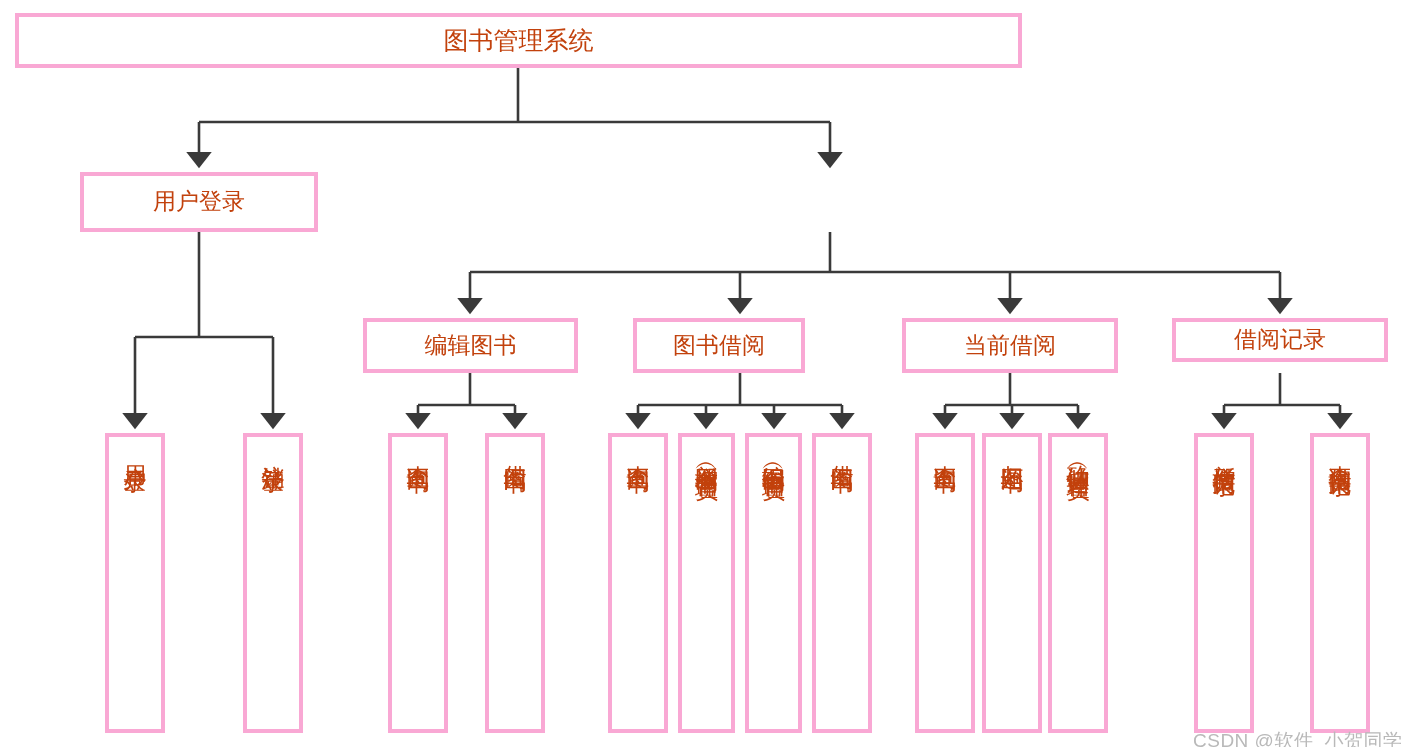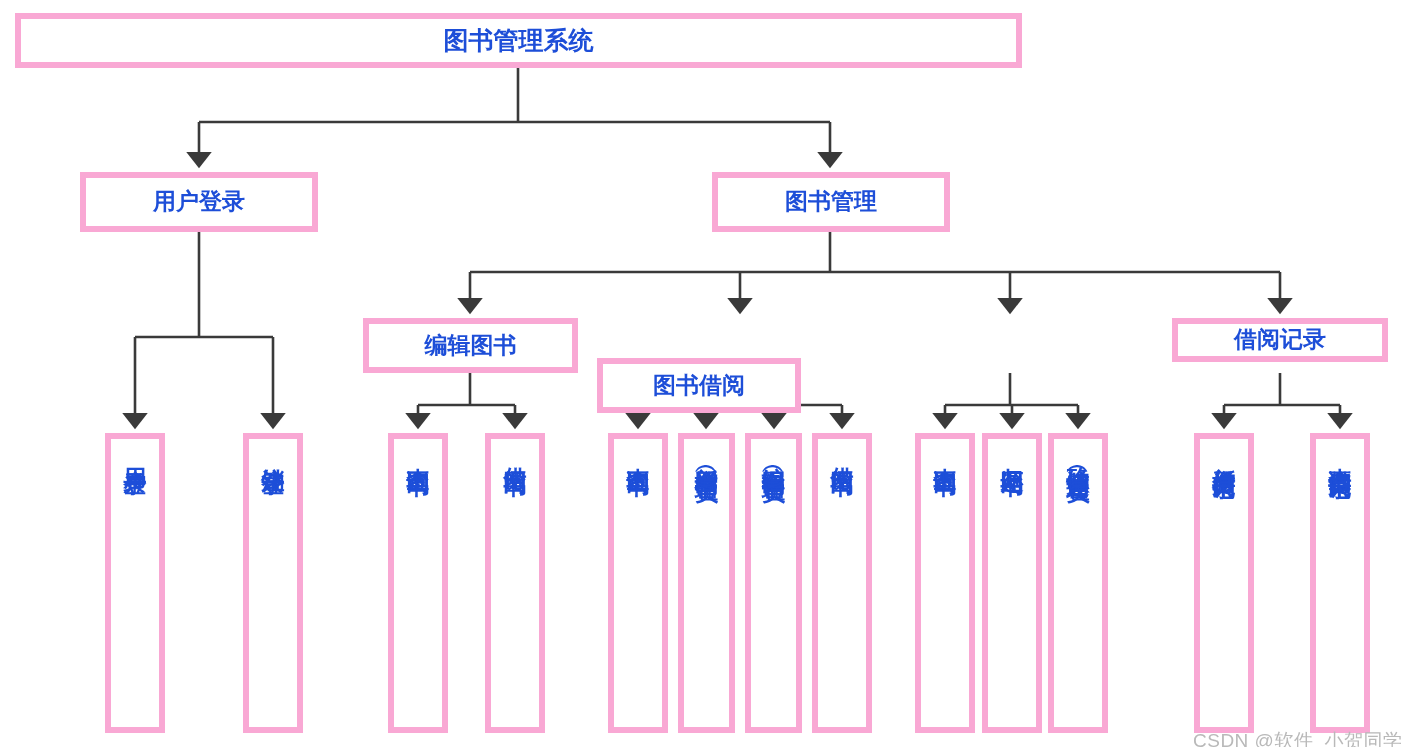--- a/index.html
+++ b/index.html
@@ -23,27 +23,26 @@
     left: 0;
     top: 0;
     width: 1405px;
     height: 747px;
     pointer-events: none;
   }
   .node {
     position: absolute;
     box-sizing: border-box;
     background: #ffffff;
-    border: 6px solid #f9a8d4;
+    border: 4px solid #f9a8d4;
     display: flex;
     align-items: center;
     justify-content: center;
-    color: #1d4ed8;
+    color: #c2410c;
     z-index: 2;
-    font-weight: bold;
   }
   .node-label {
     display: block;
     text-align: center;
     line-height: 1.18;
   }
   
   .node.level-0 {
     font-size: 25px;
   }
@@ -129,29 +128,29 @@
     </g>
   </svg>
 
   <div class="node level-0" style="left:15px; top:13px; width:1007px; height:55px;">
     <span class="node-label">图书管理系统</span>
   </div>
 
   <div class="node level-1" style="left:80px; top:172px; width:238px; height:60px;">
     <span class="node-label">用户登录</span>
   </div>
-  <div class="node level-1" style="left:712px; top:172px; width:238px; height:60px;">
-    <span class="node-label">图书管理</span>
-  </div>
 
   <div class="node level-2" style="left:363px; top:318px; width:215px; height:55px;">
     <span class="node-label">编辑图书</span>
   </div>
-  <div class="node level-2" style="left:597px; top:318px; width:204px; height:55px;margin-top:40px;">
+  <div class="node level-2" style="left:633px; top:318px; width:172px; height:55px;">
     <span class="node-label">图书借阅</span>
+  </div>
+  <div class="node level-2" style="left:902px; top:318px; width:216px; height:55px;">
+    <span class="node-label">当前借阅</span>
   </div>
   <div class="node level-2" style="left:1172px; top:318px; width:216px; height:44px;">
     <span class="node-label">借阅记录</span>
   </div>
 
   <div class="node leaf" style="left:105px; top:433px; width:60px; height:300px;">
     <span class="node-label">用户登录</span>
   </div>
   <div class="node leaf" style="left:243px; top:433px; width:60px; height:300px;">
     <span class="node-label">注销登录</span>

